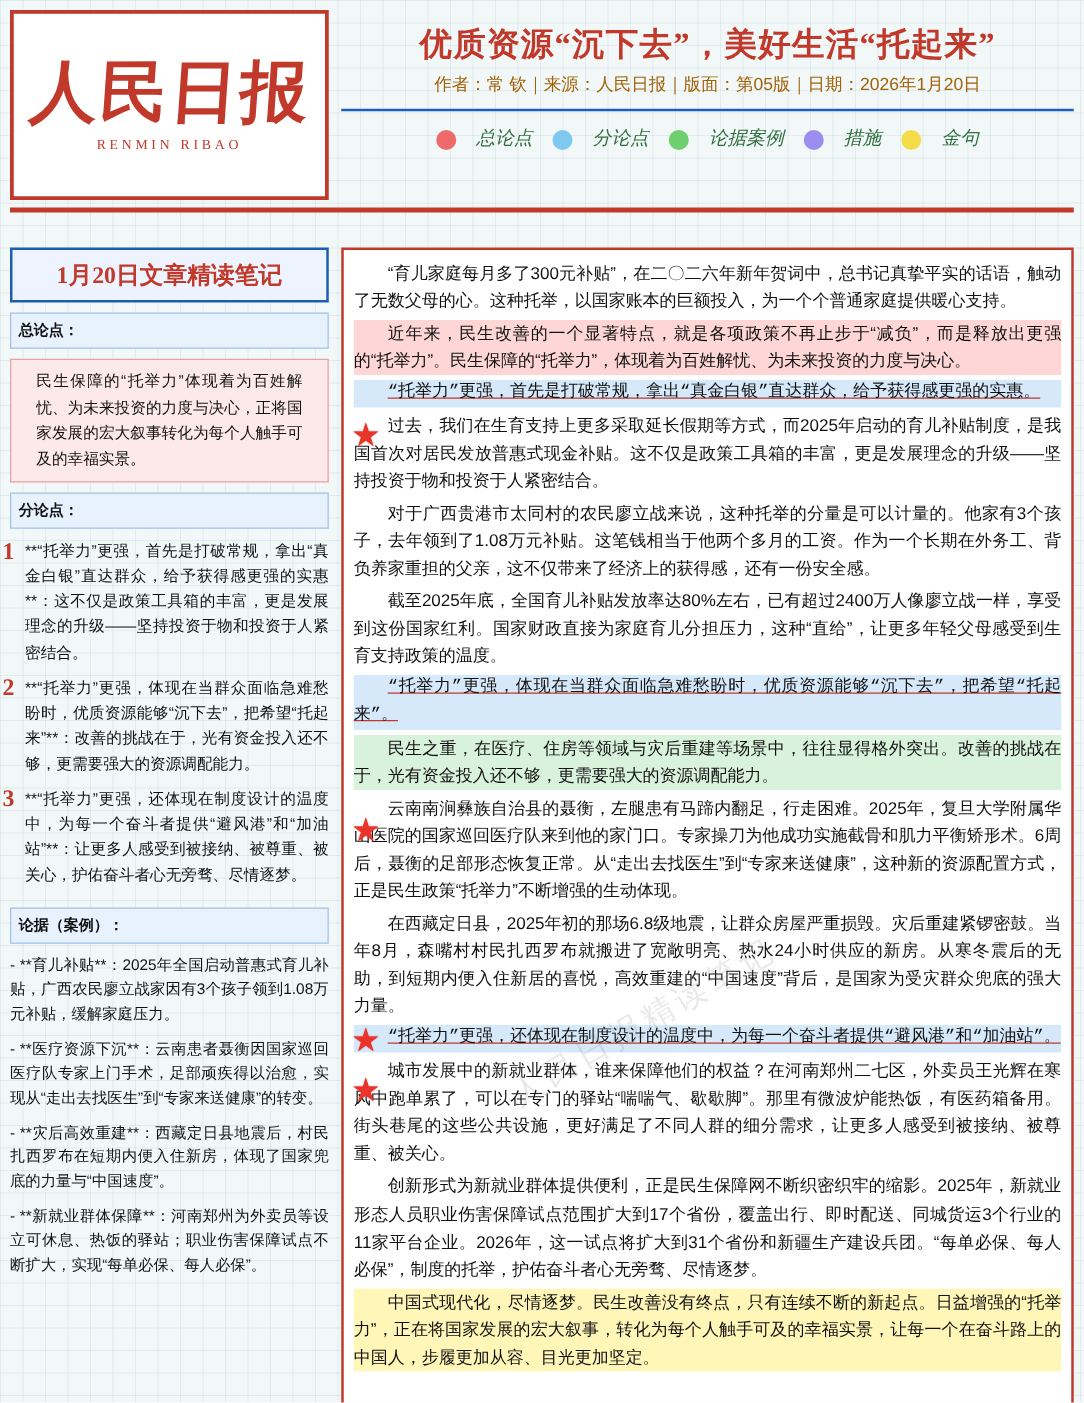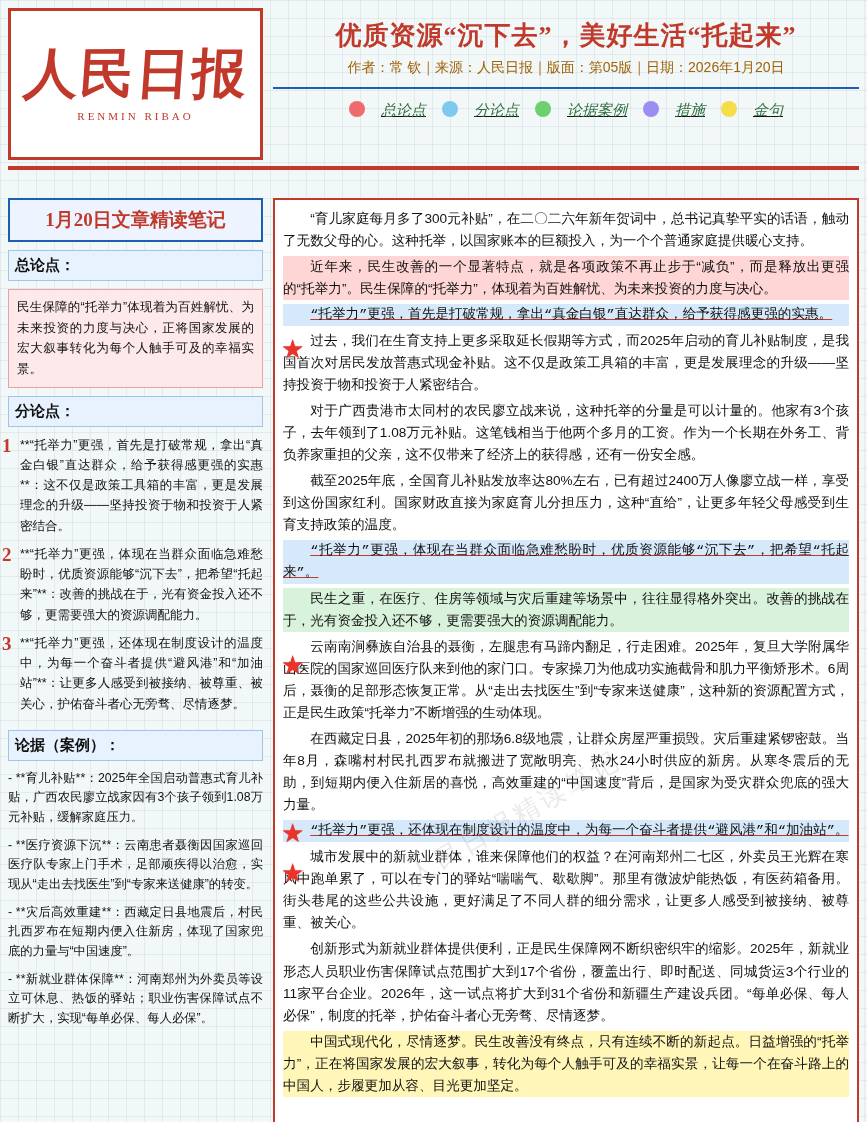--- a/index.html
+++ b/index.html
@@ -62,21 +62,21 @@
     font-size: 14px;
     color:#a16207;
     padding-bottom: 10px;
     border-bottom: 2px solid #1a5fb4;
   }
   .legend {
     display:flex; justify-content:center; align-items:center;
     gap: 16px;
     padding-top: 12px;
   }
-  .legend-item { display:flex; align-items:flex-start; gap:16px;text-decoration:underline; }
+  .legend-item { display:flex; align-items:flex-end; gap:16px; }
   .legend-dot { width:16px; height:16px; border-radius:50%; display:inline-block; }
   .legend-label {
     font-size: 15px; color:#2f6f3e;
     font-family:"Liberation Serif", serif;
     font-style: italic;
   }
 
   .red-rule { height:4px; background:#c0392b; margin: 6px 0 8px 0; }
 
   
@@ -92,28 +92,28 @@
     font-weight:700;
     font-size: 19px;
     text-align:center;
     padding:7px 4px;
     font-family:"Liberation Serif", serif;
   }
   .sec-head {
     background:#e8f2ff;
     border:1px solid #9ec4e8;
     font-weight:700;
-    font-size: 15px;
+    font-size: 12px;
     padding: 5px 6px;
     color:#111;
   }
   .box-pink {
     border:1px solid #e6a3a3;
     background:#fde9ea;
-    padding:7px 8px;
+    padding:7px 20px;
     font-size: 12.5px;
     line-height:1.65;
     text-align: justify;
   }
   .fen-list { font-size:12.5px; line-height:1.62; }
   .fen-item {
     position:relative;
     padding-left: 12px;
     margin-bottom: 8px;
     text-align: justify;

